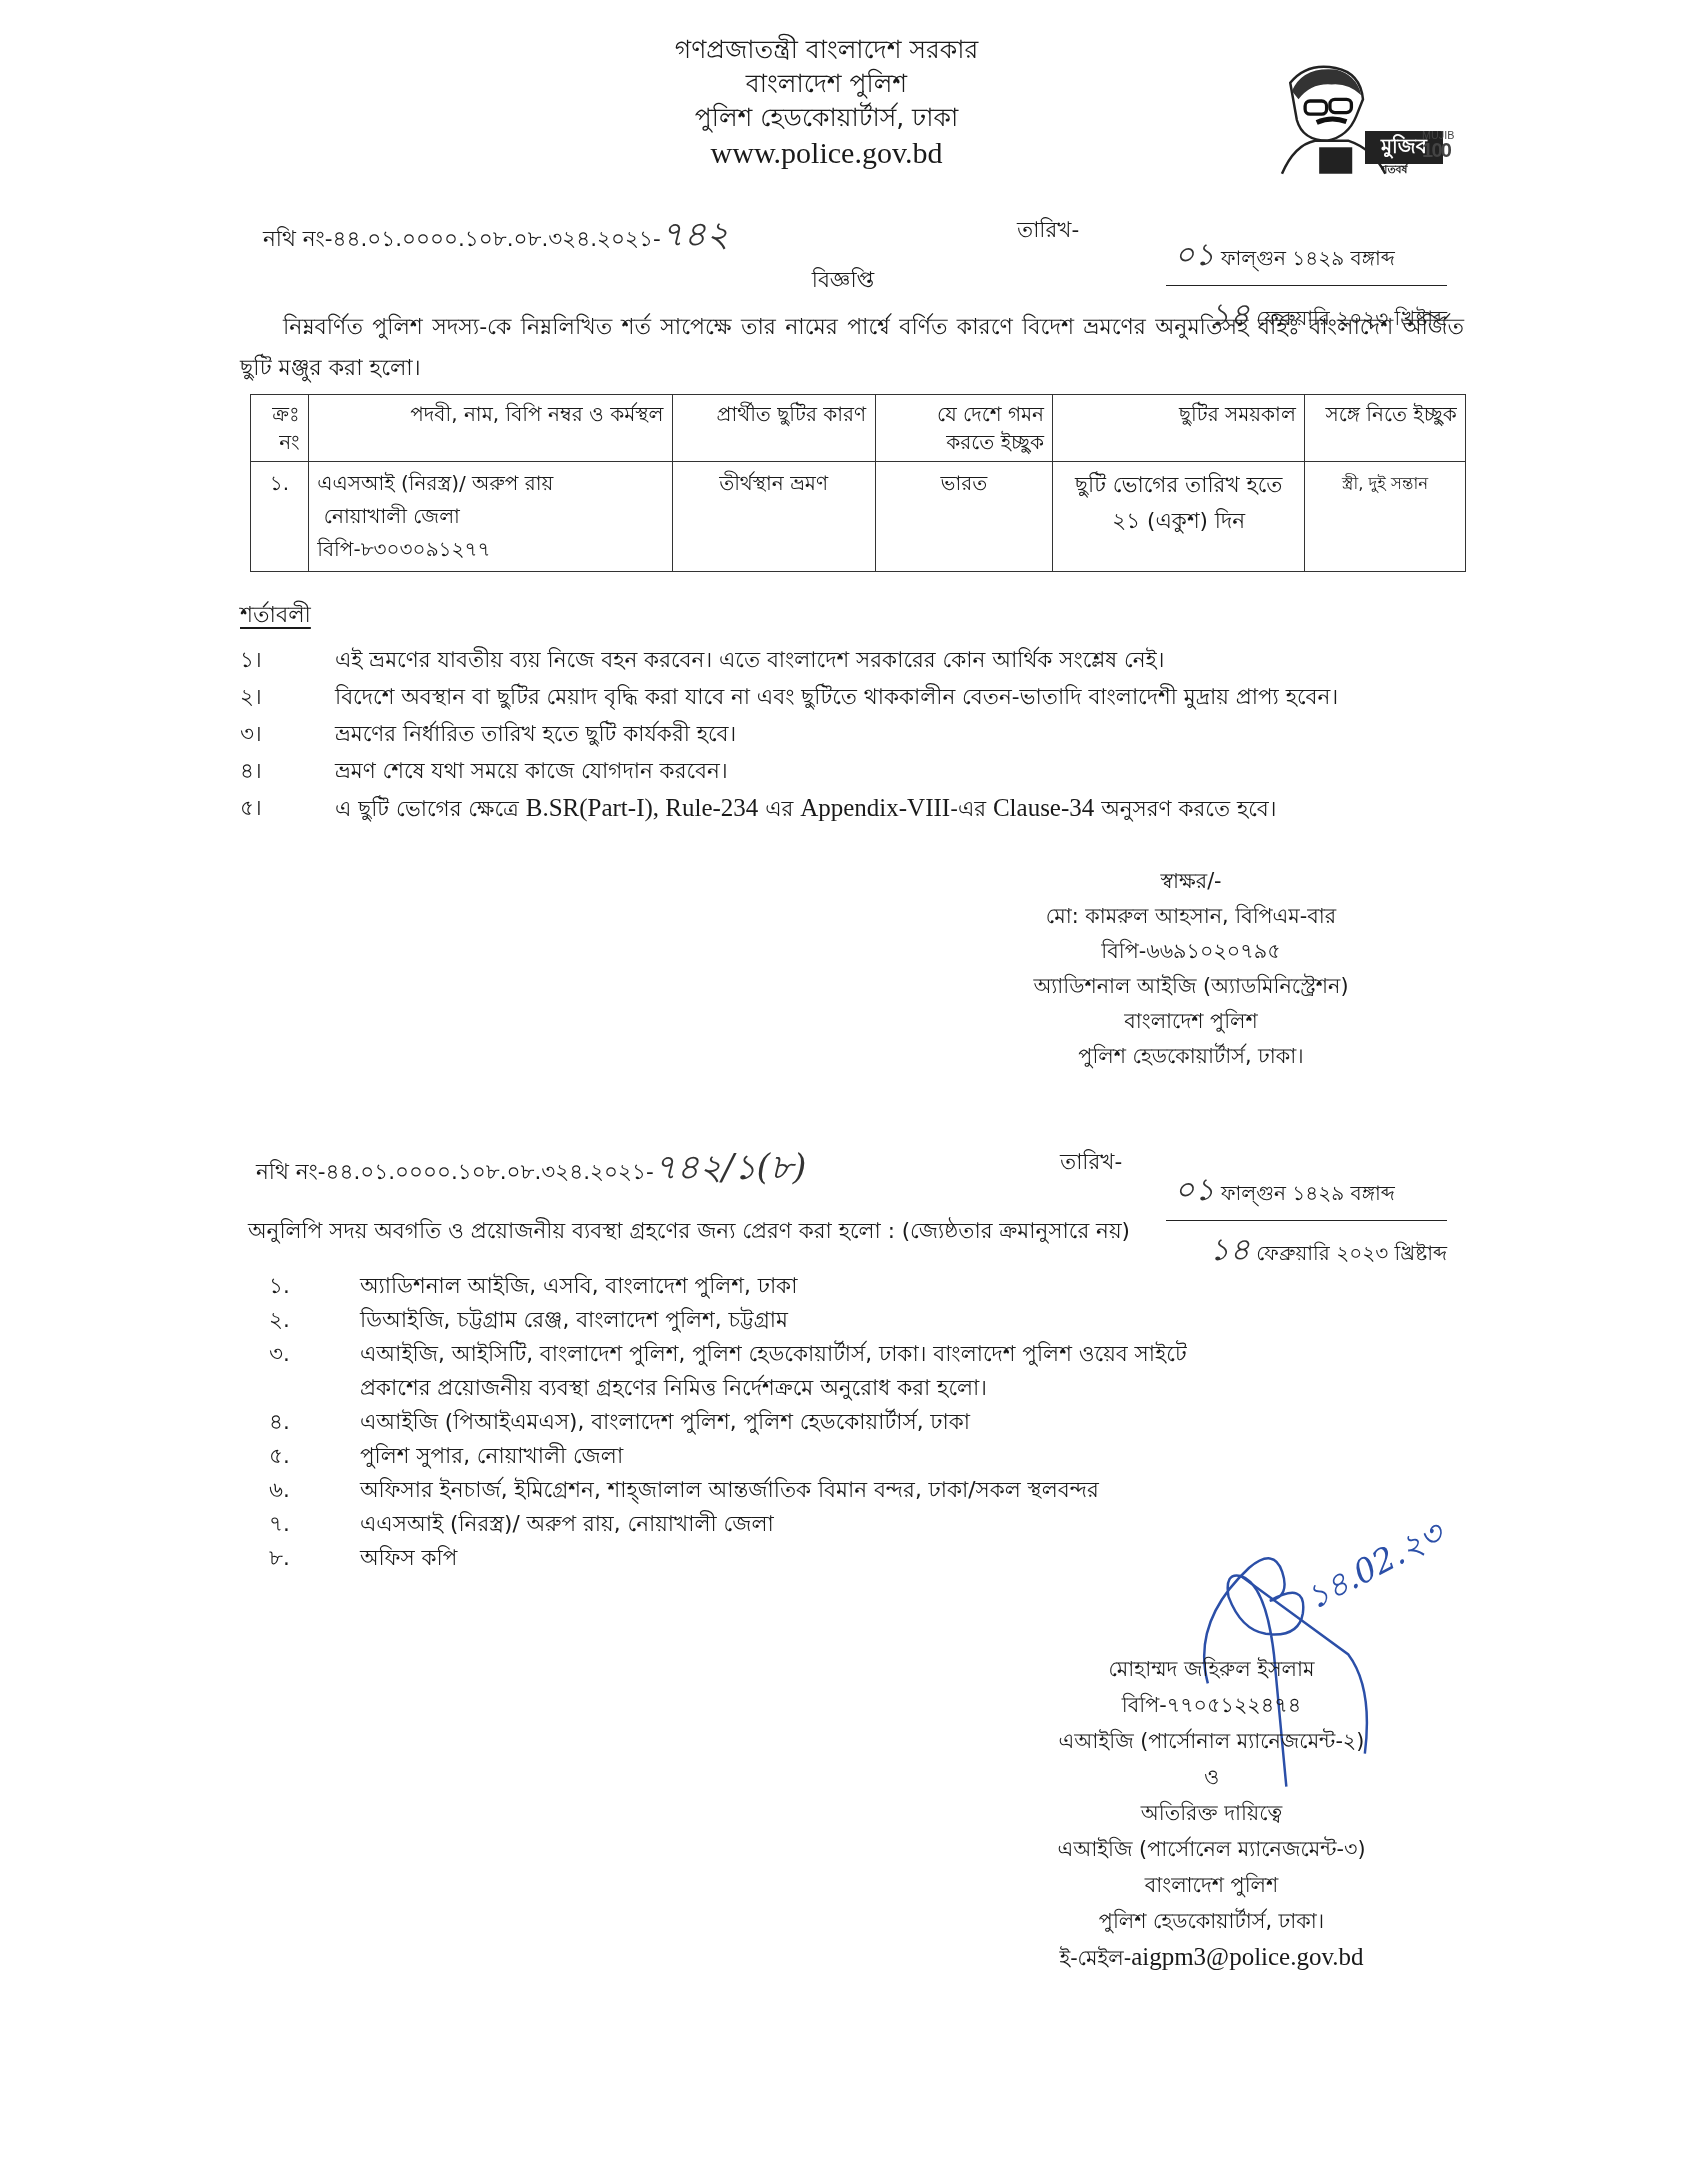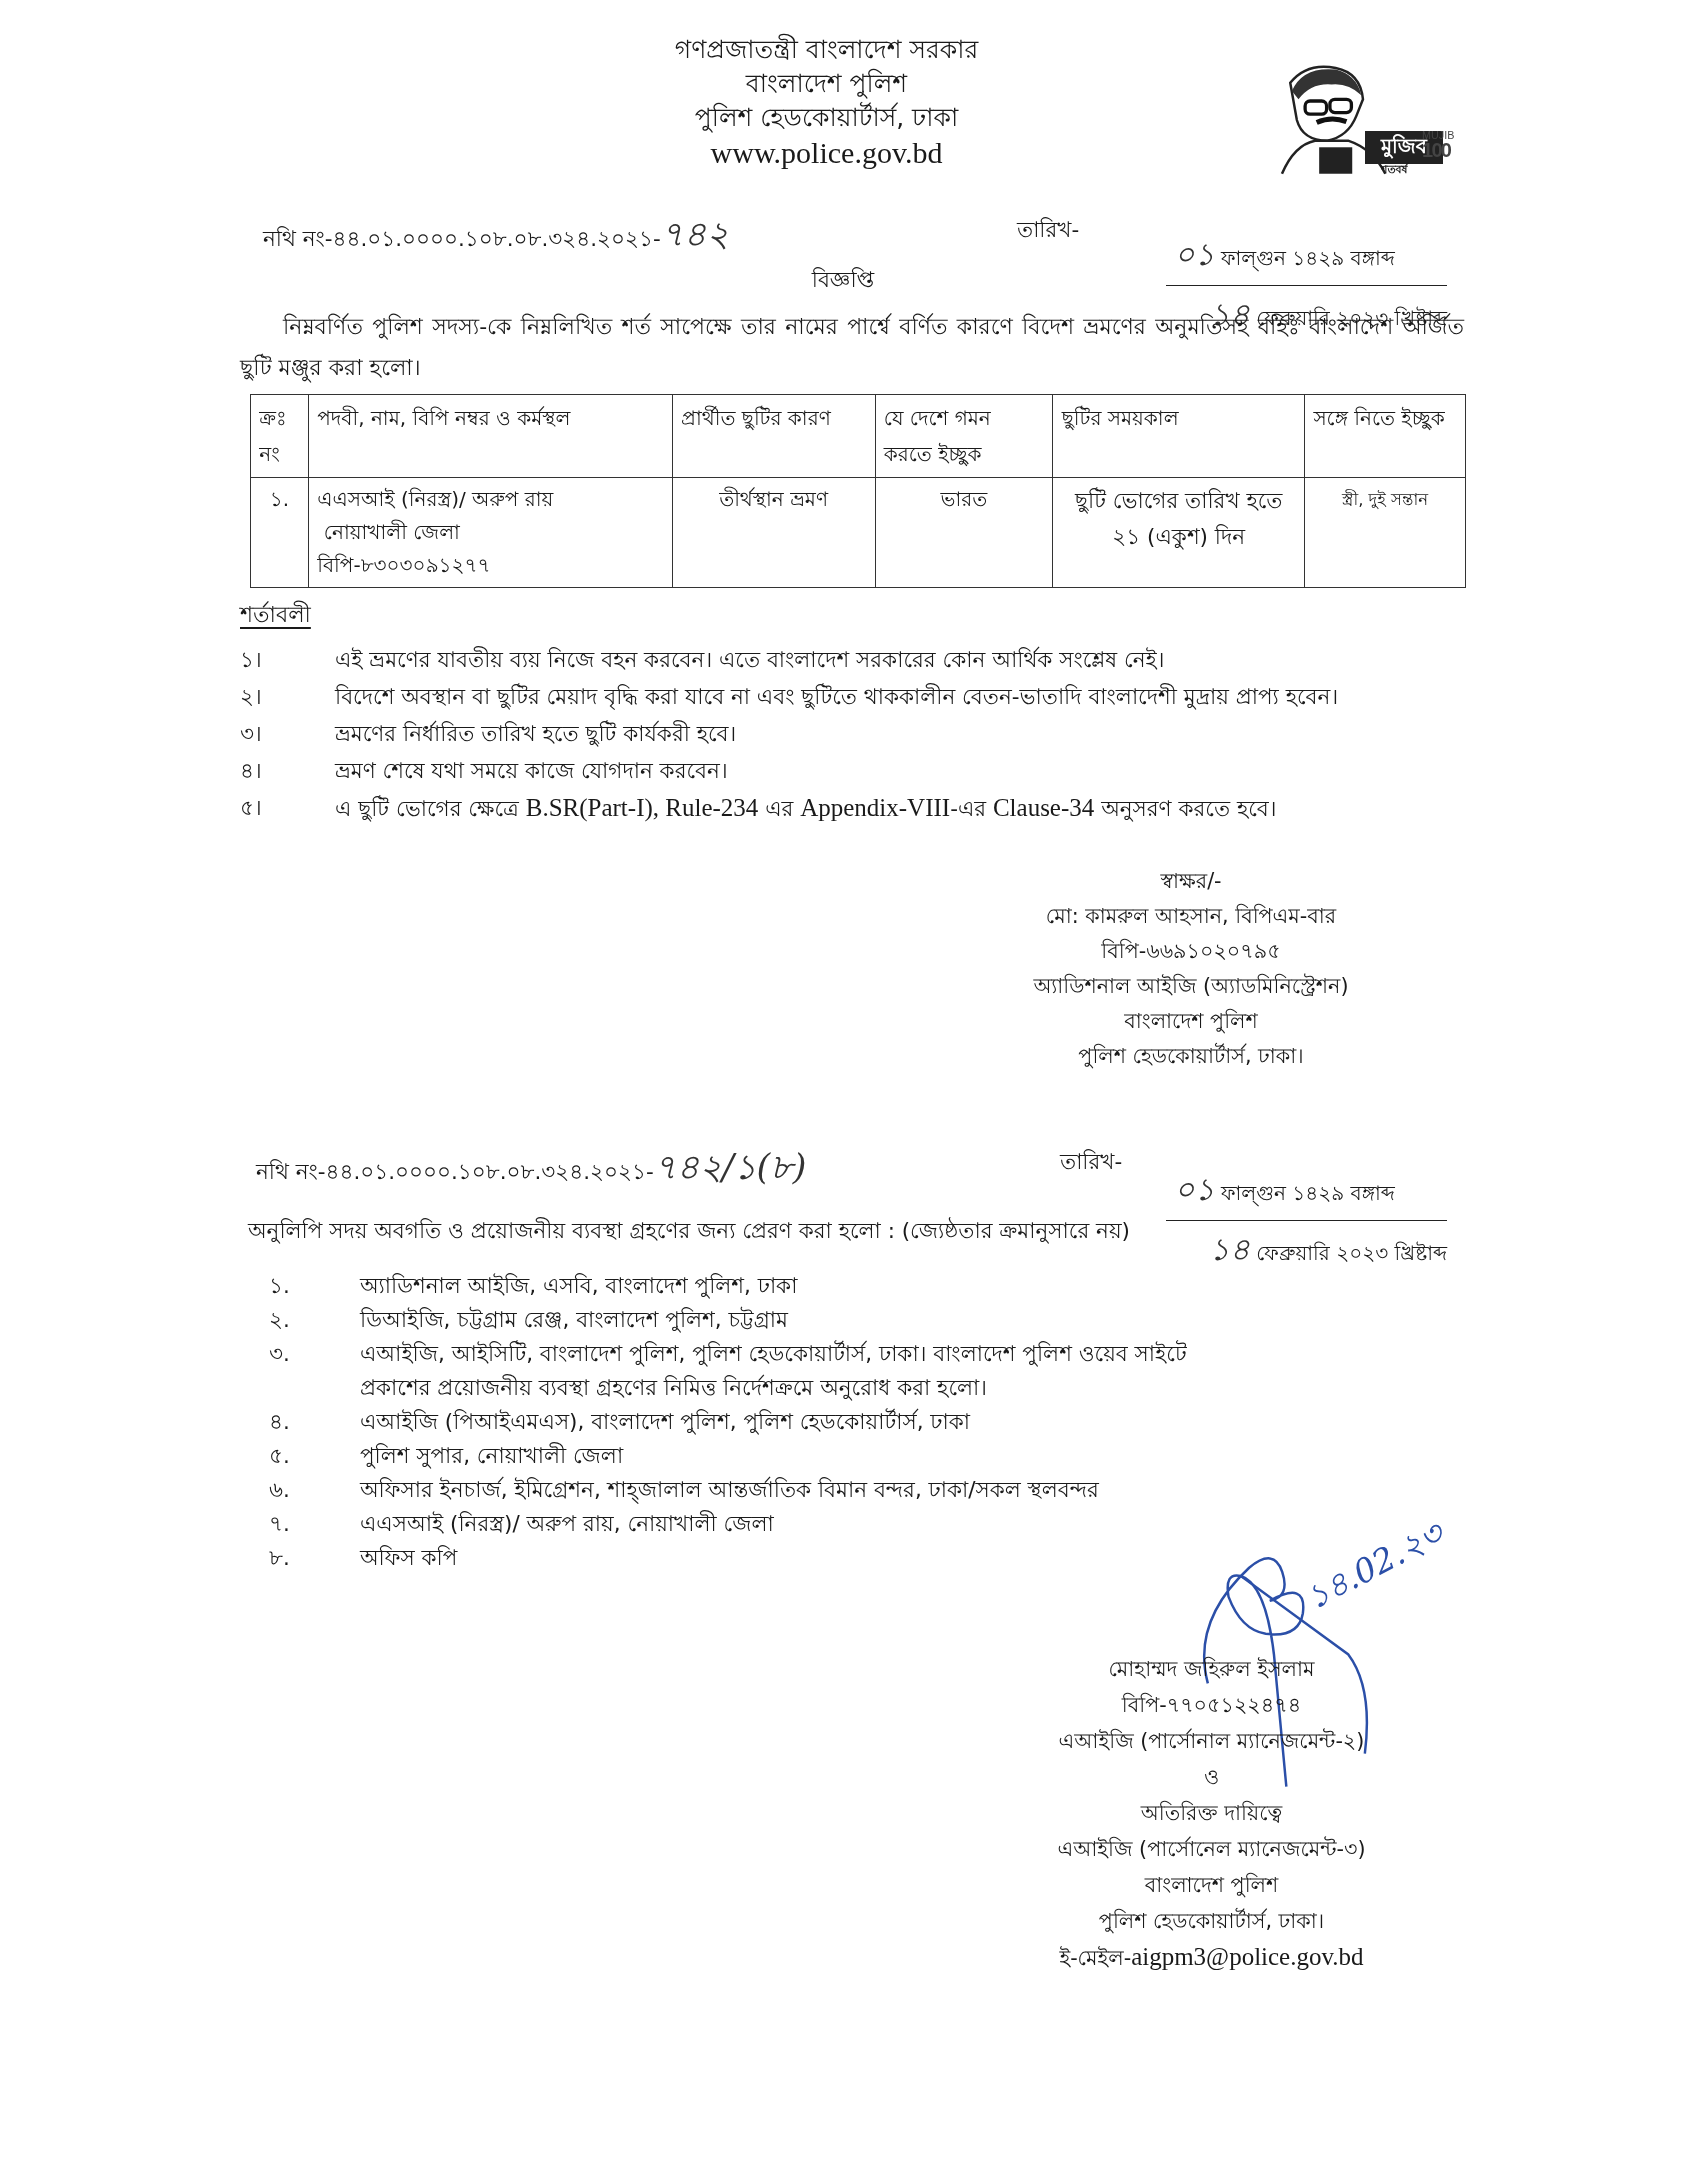--- a/index.html
+++ b/index.html
@@ -11,21 +11,21 @@
   .hdr-url { font-family: "Liberation Serif", serif; font-size: 30px; line-height: 36px; }
   .ref { font-size: 21.5px; white-space: nowrap; }
   .hand { font-family: "DejaVu Serif", serif; font-size: 35px; color: #333; font-style: italic; }
   .date-box { width: 281px; }
   .date-top { font-size: 20px; padding-left: 8.3px; border-bottom: 1.7px solid #222; padding-bottom: 3.3px; white-space: nowrap; margin-top: 44px; }
   .date-bot { font-size: 20px; padding-top: 3.3px; white-space: nowrap; text-align: right; }
   .date-top .hand, .date-bot .hand { font-size: 31px; }
   .body-text { font-size: 22px; line-height: 41px; text-align: justify; }
   table.grid { border-collapse: collapse; font-size: 20px; }
   table.grid td, table.grid th { border: 1.7px solid #333; vertical-align: top; padding: 5px 8.3px; font-weight: normal; }
-  table.grid th { text-align: left; line-height: 36px; }
+  table.grid th { text-align: right; line-height: 28px; }
   table.grid td { line-height: 33px; }
   .cond-title { font-size: 22px; text-decoration: underline; text-underline-offset: 5px; }
   .cond-row { display: flex; font-size: 21.5px; line-height: 37px; }
   .cond-num { width: 95px; }
   .sig { font-size: 20.7px; line-height: 35px; text-align: center; }
   .cc-row { display: flex; font-size: 21.5px; line-height: 34px; }
   .cc-num { width: 91px; flex-shrink: 0; }
   .eng { font-family: "Liberation Serif", serif; font-size: 25px; }
   .logo { width: 207px; height: 124px; }
 </style>

